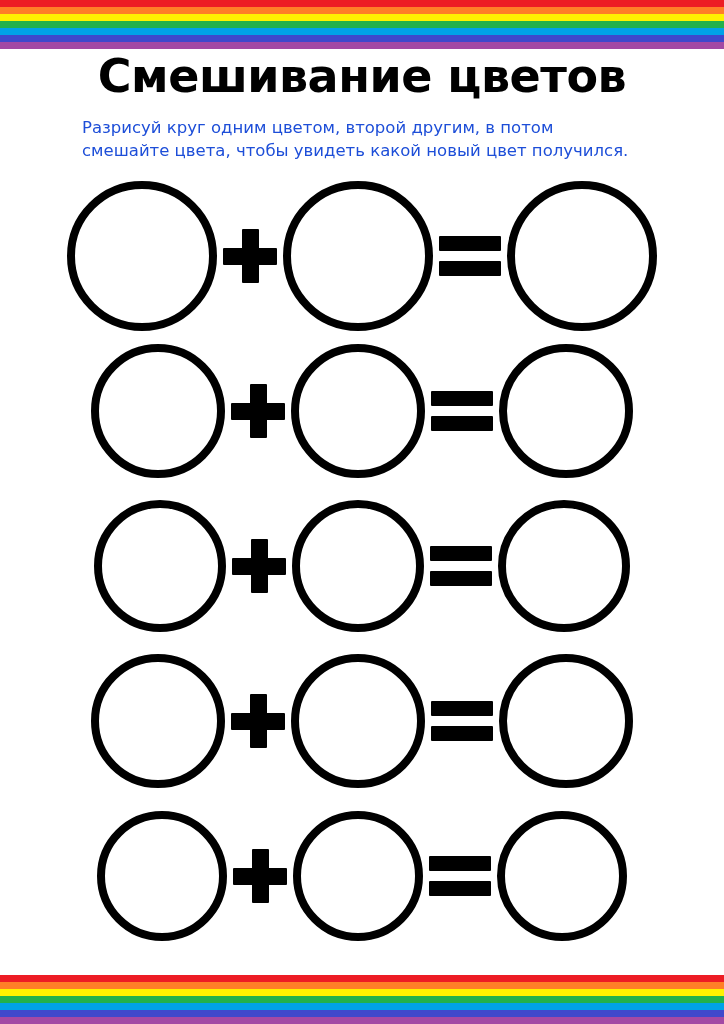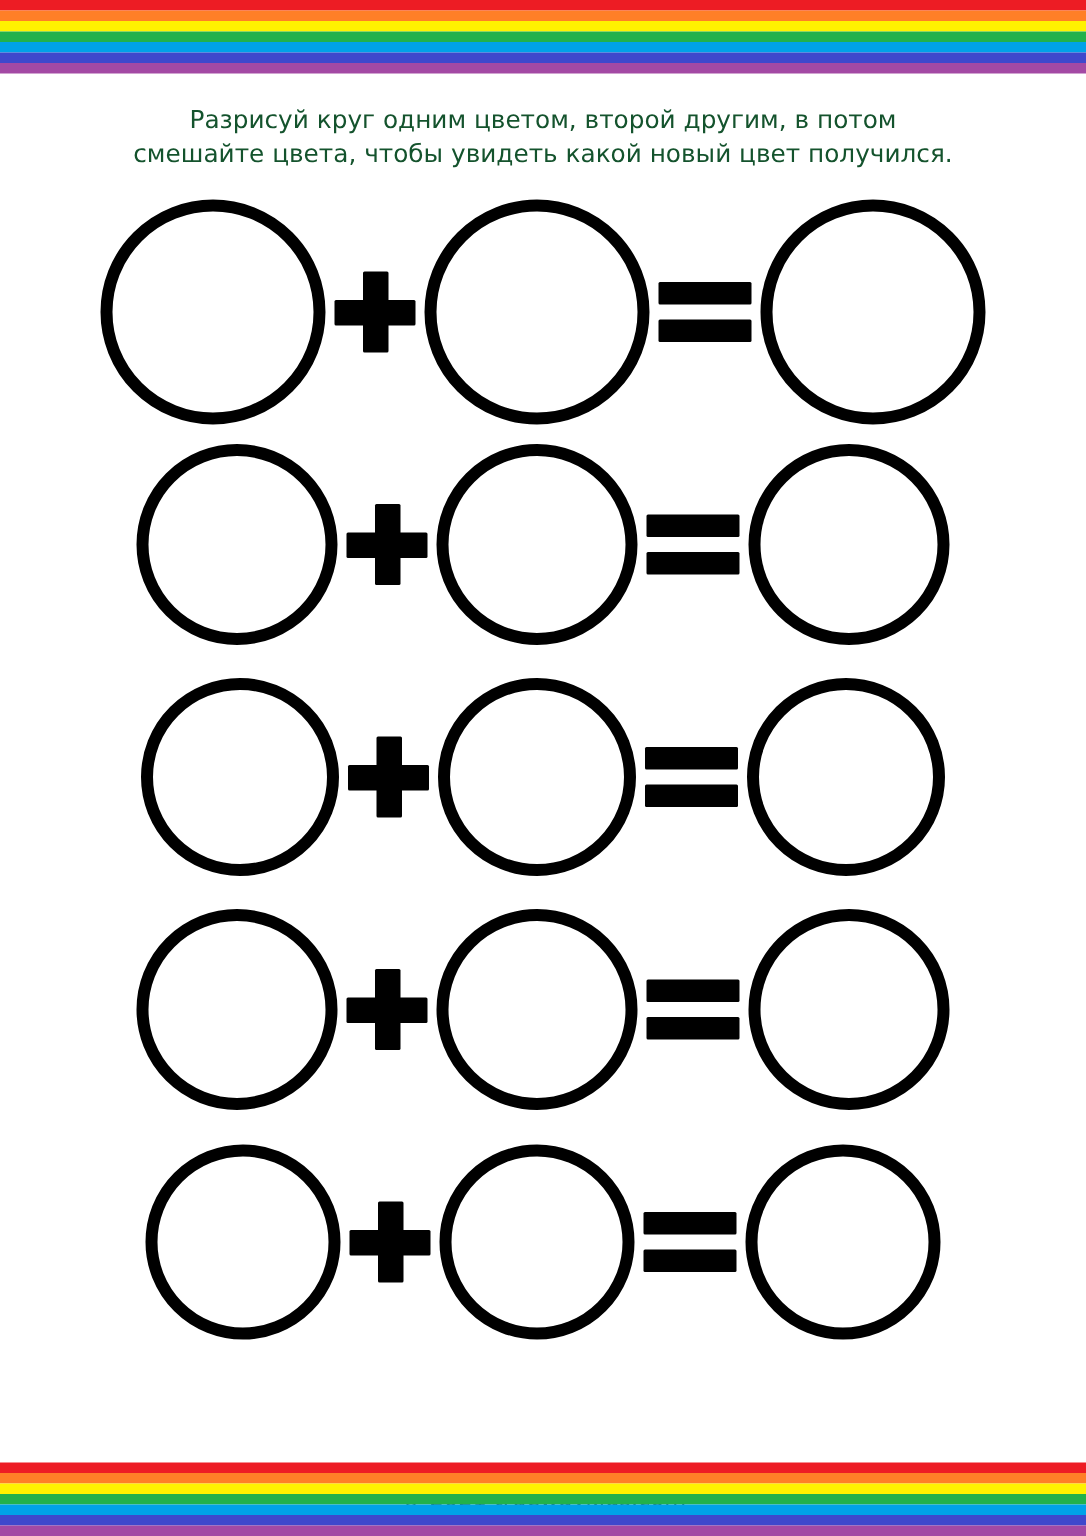--- a/index.html
+++ b/index.html
@@ -47,25 +47,25 @@
     font-size: 46px;
     font-weight: bold;
     letter-spacing: -0.5px;
     color: #000000;
     margin: 8px 0 0 0;
     line-height: 1.08;
     font-family: "DejaVu Sans", sans-serif;
   }
   .subtitle {
     width: 560px;
-    margin: 24px auto 0 auto;
-    text-align: center;
+    margin: 14px auto 0 auto;
+    text-align: left;
     font-size: 16.5px;
     line-height: 1.42;
-    color: #14532d;
+    color: #1d4ed8;
     font-family: "DejaVu Sans", sans-serif;
   }
   .rows {
     margin-top: 16px;
   }
   .row {
     position: relative;
     display: flex;
     align-items: center;
     justify-content: center;
@@ -147,20 +147,21 @@
     <div class="stripe" style="background:#FF7F27"></div>
     <div class="stripe" style="background:#FFF200"></div>
     <div class="stripe" style="background:#22B14C"></div>
     <div class="stripe" style="background:#00A2E8"></div>
     <div class="stripe" style="background:#3F48CC"></div>
     <div class="stripe" style="background:#A349A4"></div>
   </div>
 
   <div class="content">
 
+    <h1 class="title">Смешивание цветов</h1>
     <p class="subtitle">Разрисуй круг одним цветом, второй другим, в потом смешайте цвета, чтобы увидеть какой новый цвет получился.</p>
 
     <div class="rows">
 
       <div class="row">
         <div class="circle" style="width:150px;height:150px;"></div>
         <div class="gap-a"></div>
         <div class="op">
             <span class="plus"></span>
           </div>

